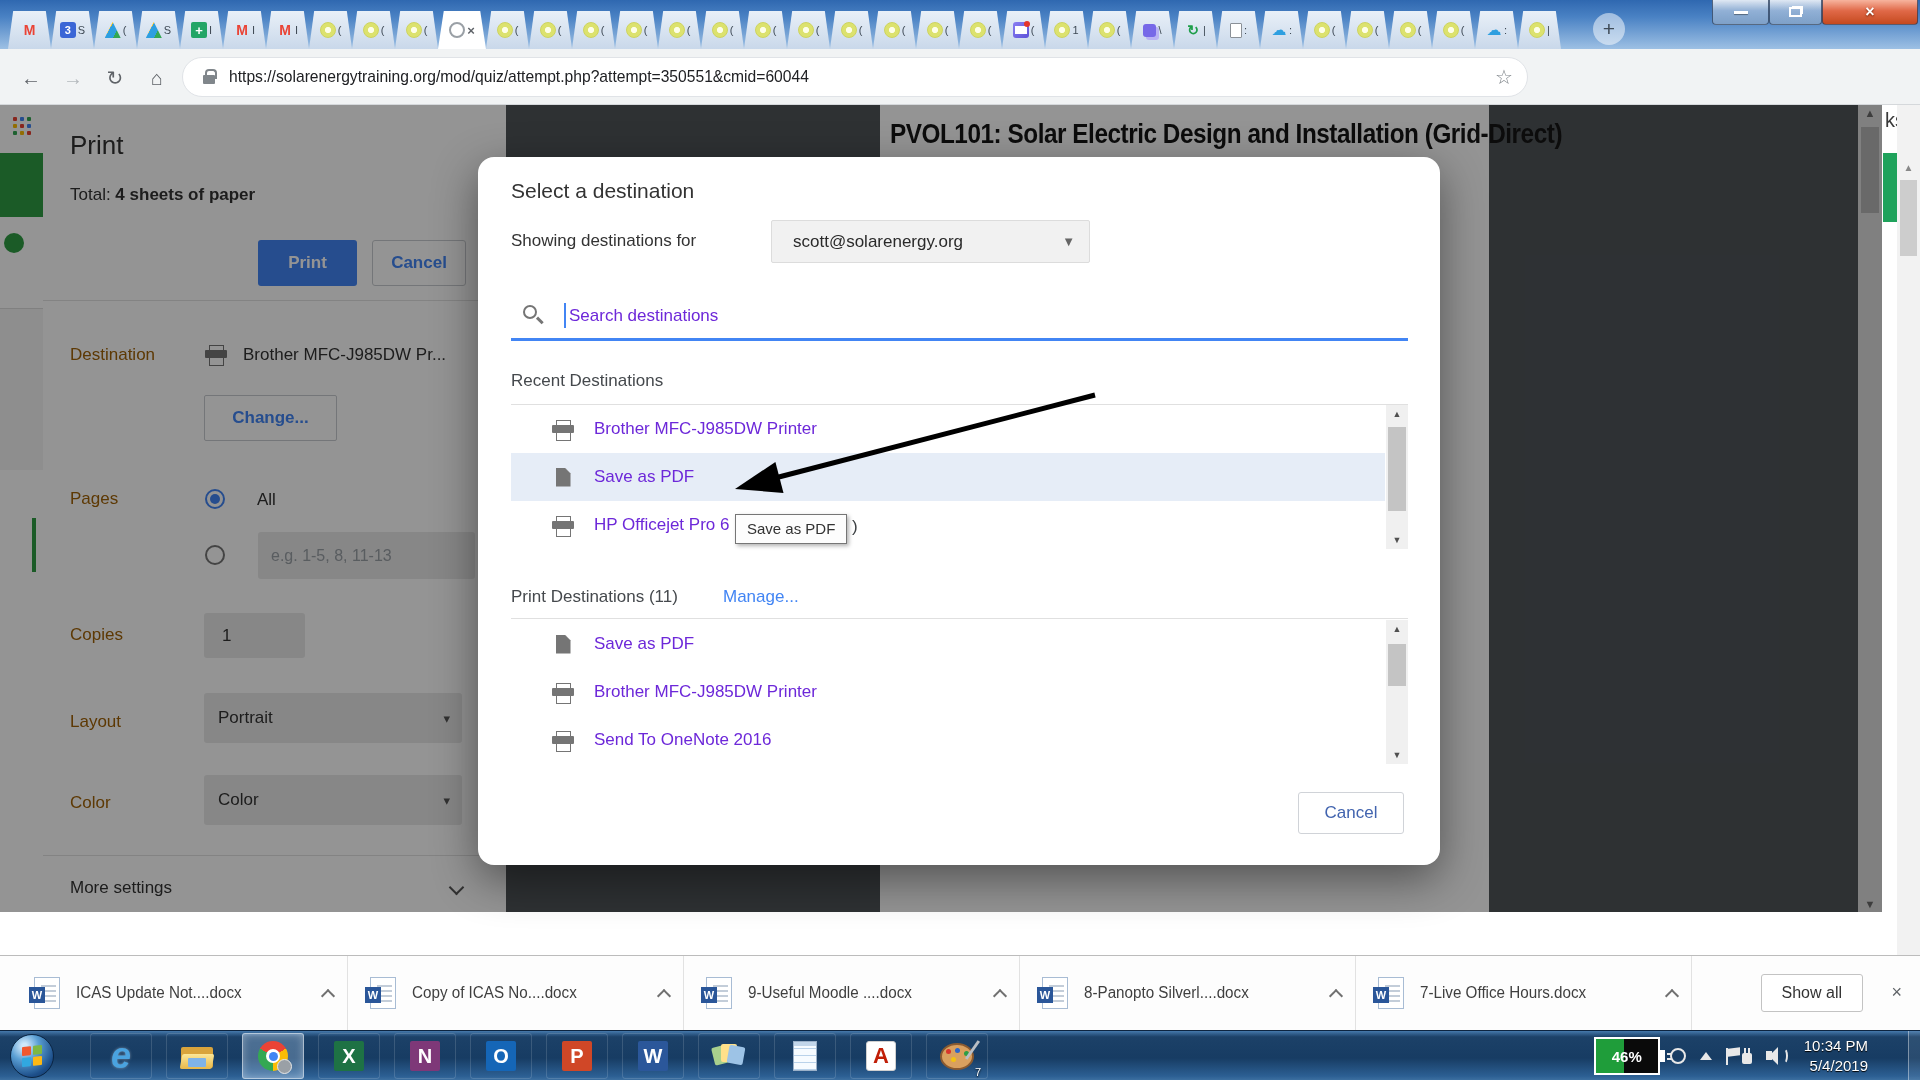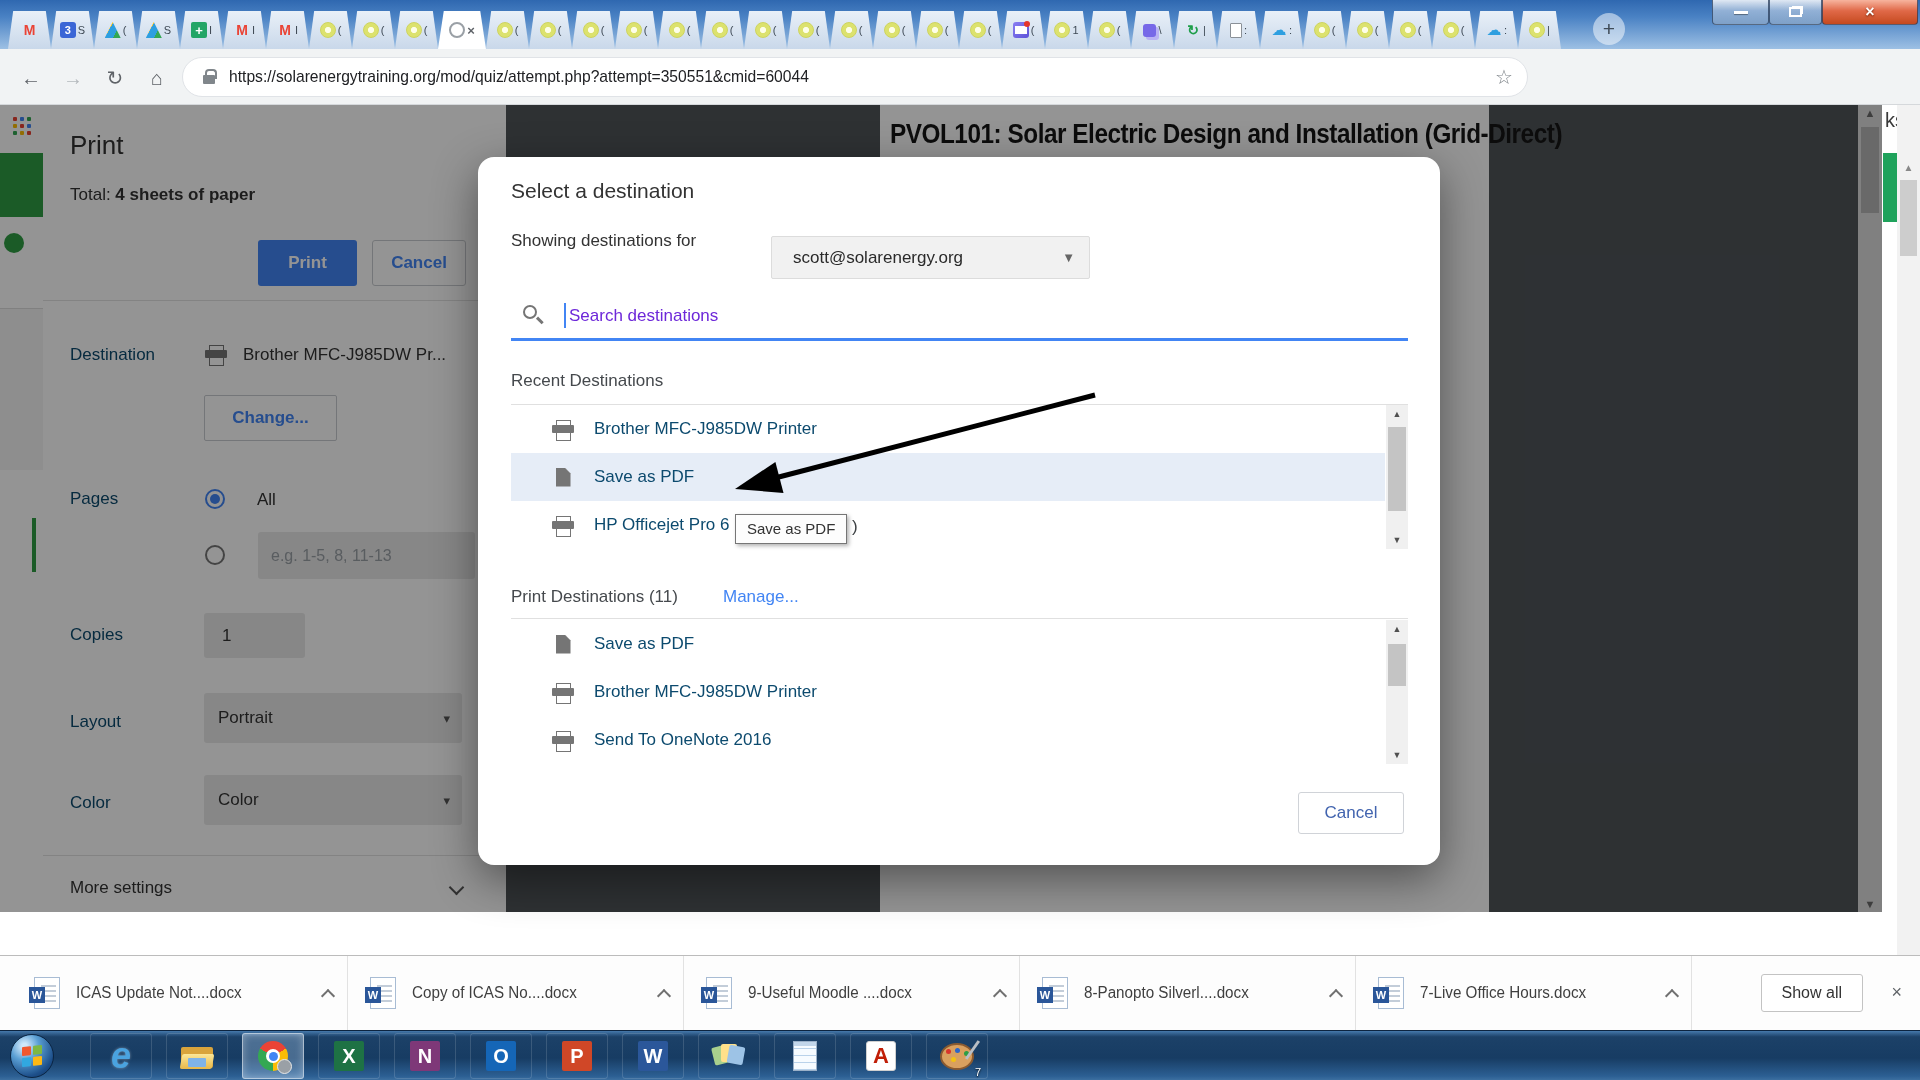--- a/index.html
+++ b/index.html
@@ -81,21 +81,21 @@
   
   #print-panel { position:absolute; left:43px; top:105px; width:463px; height:807px; background:#fff; }
   #pp-title { position:absolute; left:27px; top:25px; font-size:26px; color:#333; }
   #pp-total { position:absolute; left:27px; top:80px; font-size:17px; color:#333; }
   #pp-total b { font-weight:bold; }
   .pp-btn { position:absolute; top:135px; height:46px; border-radius:3px; font-size:17px; font-weight:bold;
     display:flex; align-items:center; justify-content:center; }
   #pp-print { left:215px; width:99px; background:#4285f4; color:#fff; }
   #pp-cancel { left:329px; width:94px; background:#fff; border:1px solid #c9ccd0; color:#4285f4; }
   .pp-divider { position:absolute; left:0; width:463px; height:1px; background:#e2e2e2; }
-  .pp-label { position:absolute; left:27px; font-size:17px; color:#0c4a6e; }
+  .pp-label { position:absolute; left:27px; font-size:17px; color:#a16207; }
   .icon-printer { position:relative; width:22px; height:19px; }
   .icon-printer::before { content:""; position:absolute; left:4px; top:0; width:13px; height:5px; background:#fff; border:1px solid #757575; }
   .icon-printer::after { content:""; position:absolute; left:4px; top:12px; width:13px; height:7px; background:#fff; border:1px solid #757575; }
   .icon-printer .pr-body { position:absolute; left:0; top:5px; width:22px; height:8px; background:#757575; border-radius:1px; }
   .icon-page { position:relative; width:15px; height:19px; background:#757575;
     clip-path:polygon(0 0,62% 0,100% 30%,100% 100%,0 100%); }
   .icon-page::after { content:""; position:absolute; right:0; top:0; border-style:solid; border-width:0 6px 6px 0; border-color:transparent #b9b9b9 transparent transparent; }
   #pp-dest-icon { position:absolute; left:162px; top:240px; }
   #pp-dest-value { position:absolute; left:200px; top:240px; font-size:17px; color:#333; }
   #pp-change { position:absolute; left:161px; top:290px; width:133px; height:46px; border:1px solid #c9ccd0; border-radius:2px;
@@ -142,33 +142,33 @@
 
   
   #scrim { position:absolute; left:0; top:105px; width:1882px; height:807px; background:rgba(0,0,0,.42); z-index:5; }
 
   
   #modal { position:absolute; left:478px; top:157px; width:962px; height:708px; background:#fff; border-radius:16px;
     box-shadow:0 14px 45px rgba(0,0,0,.45); z-index:10; }
   #m-title { position:absolute; left:33px; top:22px; font-size:21px; color:#333; }
   #m-showing { position:absolute; left:33px; top:74px; font-size:17px; color:#333; }
   #m-account { position:absolute; left:293px; top:63px; width:319px; height:43px; background:#f1f1f1; border:1px solid #dcdcdc;
-    border-radius:2px; font-size:17px; color:#2a2a2a; display:flex; align-items:center; padding-left:21px;margin-top:16px; }
+    border-radius:2px; font-size:17px; color:#2a2a2a; display:flex; align-items:center; padding-left:21px; }
   #m-account .dd { position:absolute; right:14px; color:#666; font-size:13px; }
   .mag { position:absolute; left:45px; top:148px; width:14px; height:14px; border:2.5px solid #757575; border-radius:50%; }
   .mag::after { content:""; position:absolute; left:11px; top:12px; width:8px; height:2.5px; background:#757575; transform:rotate(45deg); }
   #m-caret { position:absolute; left:86px; top:146px; width:2px; height:25px; background:#4285f4; }
   #m-search-ph { position:absolute; left:91px; top:149px; font-size:17px; color:#6d28d9; }
   #m-underline { position:absolute; left:33px; top:181px; width:897px; height:3px; background:#4285f4; }
   .m-header { position:absolute; left:33px; font-size:17px; color:#45494d; font-weight:500; }
   .m-divider { position:absolute; left:33px; width:897px; height:1px; background:#e0e0e0; }
   .m-row { position:absolute; left:33px; width:874px; height:48px; display:flex; align-items:center; }
   .m-row.hl { background:#e6edf7; }
   .m-row .ric { margin-left:40px; width:24px; display:flex; justify-content:center; }
-  .m-row .rtxt { margin-left:19px; font-size:17px; color:#0c4a6e; white-space:nowrap; }
+  .m-row .rtxt { margin-left:19px; font-size:17px; color:#6d28d9; white-space:nowrap; }
   .m-scroll { position:absolute; left:908px; width:22px; background:#f0f0f0; }
   .m-scroll .up,.m-scroll .down { position:absolute; left:0; width:22px; text-align:center; color:#505050; font-size:9px; }
   .m-scroll .up { top:4px; } .m-scroll .down { bottom:4px; }
   .m-scroll .thumb { position:absolute; left:2px; width:18px; background:#c4c4c4; }
   #m-manage { position:absolute; left:245px; top:430px; font-size:17px; color:#4285f4; }
   #m-tooltip { position:absolute; left:257px; top:357px; height:30px; padding:0 11px; line-height:28px; background:#fdfdfd;
     border:1px solid #767676; box-shadow:2px 2px 4px rgba(0,0,0,.3); font-size:15px; color:#333; z-index:12; }
   #hp-suffix { position:absolute; left:374px; top:360px; font-size:17px; color:#3c4043; }
   #m-arrow { position:absolute; left:0; top:0; z-index:11; pointer-events:none; }
   #m-cancel { position:absolute; left:820px; top:635px; width:106px; height:42px; border:1px solid #d0d3d8; border-radius:3px;
@@ -680,15 +680,35 @@
         <div class="app-btn">
           <span class="acrobat-ic">A</span>
         </div>
         <div class="app-btn">
           <span class="paint-ic">
             <span class="brush"></span>
           </span>
           <span class="paint-badge">7</span>
         </div>
       </div>
+    <div id="tray">
+      <div id="battery">
+        <div class="fill" style="width: 46%;"></div>
+        <div class="pct">46%</div>
+      </div>
+      <div class="tray-ic plug-ic"></div>
+      <div class="tray-ic tri-up"></div>
+      <div class="tray-ic flag-ic"></div>
+      <div class="tray-ic plug2-ic"></div>
+      <div class="tray-ic speaker-ic">
+        <span class="spk-box"></span>
+          <span class="spk-cone"></span>
+          <span class="spk-arc"></span>
+      </div>
+      <div id="clock">
+        <div>10:34 PM</div>
+        <div>5/4/2019</div>
+      </div>
+      <div id="show-desktop"></div>
+    </div>
   </div>
 
 </div>
 
 </body></html>

